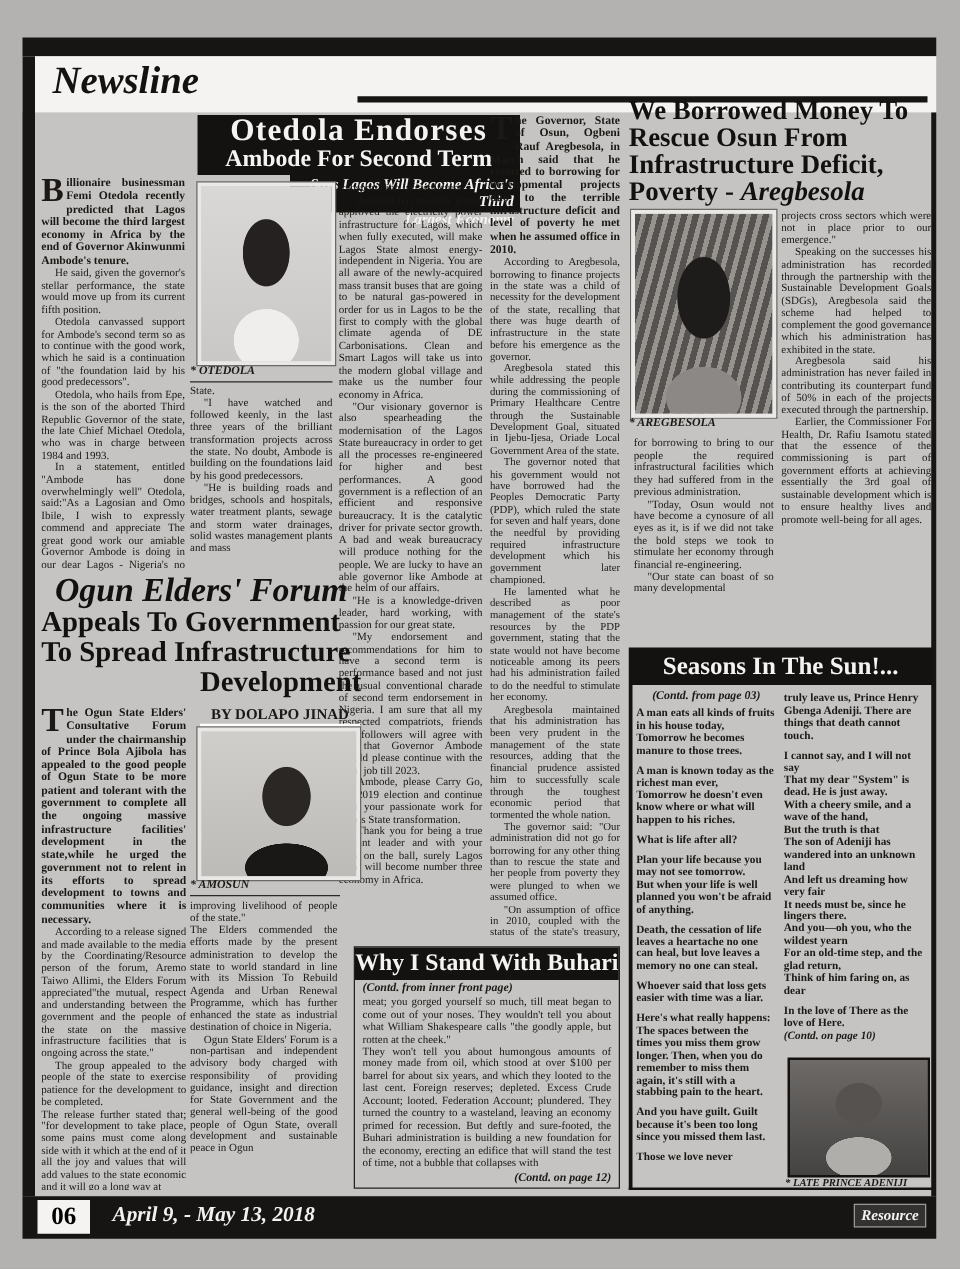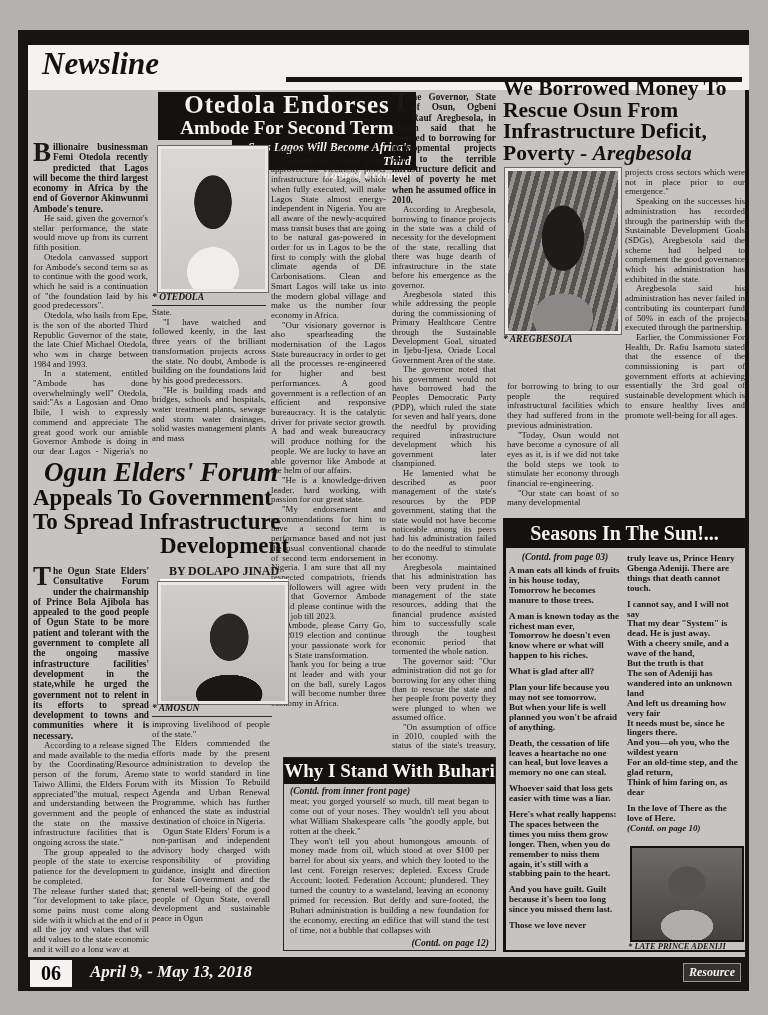--- a/index.html
+++ b/index.html
@@ -130,21 +130,21 @@
     <p class="ind">Aregbesola maintained that his administration has been very prudent in the management of the state resources, adding that the financial prudence assisted him to successfully scale through the toughest economic period that tormented the whole nation.</p>
     <p class="ind">The governor said: "Our administration did not go for borrowing for any other thing than to rescue the state and her people from poverty they were plunged to when we assumed office.</p>
     <p class="ind">"On assumption of office in 2010, coupled with the status of the state's treasury, propelled us to go</p>
   </div>
 
   <div class="borrowed-h"><span>We Borrowed Money To Rescue Osun From Infrastructure Deficit, Poverty - </span><em>Aregbesola</em></div>
 
   <div class="photo ph-areg" style="left:505px;top:168px;width:110px;height:160px;"></div>
   <div class="caption" style="left:503px;top:334px;width:114px;border-bottom:none;">* AREGBESOLA</div>
 
-  <div class="tcol" style="left:507px;top:350px;width:112px;height:166px;margin-top:32px;">
+  <div class="tcol" style="left:507px;top:350px;width:112px;height:166px;">
     <p>for borrowing to bring to our people the required infrastructural facilities which they had suffered from in the previous administration.</p>
     <p class="ind">"Today, Osun would not have become a cynosure of all eyes as it, is if we did not take the bold steps we took to stimulate her economy through financial re-engineering.</p>
     <p class="ind">"Our state can boast of so many developmental</p>
   </div>
 
   <div class="tcol" style="left:625px;top:168px;width:120px;height:348px;">
     <p>projects cross sectors which were not in place prior to our emergence."</p>
     <p class="ind">Speaking on the successes his administration has recorded through the partnership with the Sustainable Development Goals (SDGs), Aregbesola said the scheme had helped to complement the good governance which his administration has exhibited in the state.</p>
     <p class="ind">Aregbesola said his administration has never failed in contributing its counterpart fund of 50% in each of the projects executed through the partnership.</p>
     <p class="ind">Earlier, the Commissioner For Health, Dr. Rafiu Isamotu stated that the essence of the commissioning is part of government efforts at achieving essentially the 3rd goal of sustainable development which is to ensure healthy lives and promote well-being for all ages.</p>
@@ -176,21 +176,21 @@
 
   <div class="banner" style="left:503px;top:518px;width:243px;height:30px;font-size:20px;line-height:30px;">Seasons In The Sun!...</div>
   <div class="poem-box"></div>
   <div class="contd" style="position:absolute;left:509px;top:552px;width:112px;font-size:9.5px;text-align:center;">(Contd. from page 03)</div>
 
   <div class="stanzas" style="left:509px;top:566px;width:112px;height:382px;">
     <p>A man eats all kinds of fruits in his house today,
 Tomorrow he becomes manure to those trees.</p>
     <p>A man is known today as the richest man ever,
 Tomorrow he doesn't even know where or what will happen to his riches.</p>
-    <p>What is glad after all?</p>
+    <p>What is life after all?</p>
     <p>Plan your life because you may not see tomorrow.
 But when your life is well planned you won't be afraid of anything.</p>
     <p>Death, the cessation of life leaves a heartache no one can heal, but love leaves a memory no one can steal.</p>
     <p>Whoever said that loss gets easier with time was a liar.</p>
     <p>Here's what really happens: The spaces between the times you miss them grow longer. Then, when you do remember to miss them again, it's still with a stabbing pain to the heart.</p>
     <p>And you have guilt. Guilt because it's been too long since you missed them last.</p>
     <p>Those we love never</p>
   </div>
 
   <div class="stanzas" style="left:627px;top:554px;width:114px;height:290px;">

